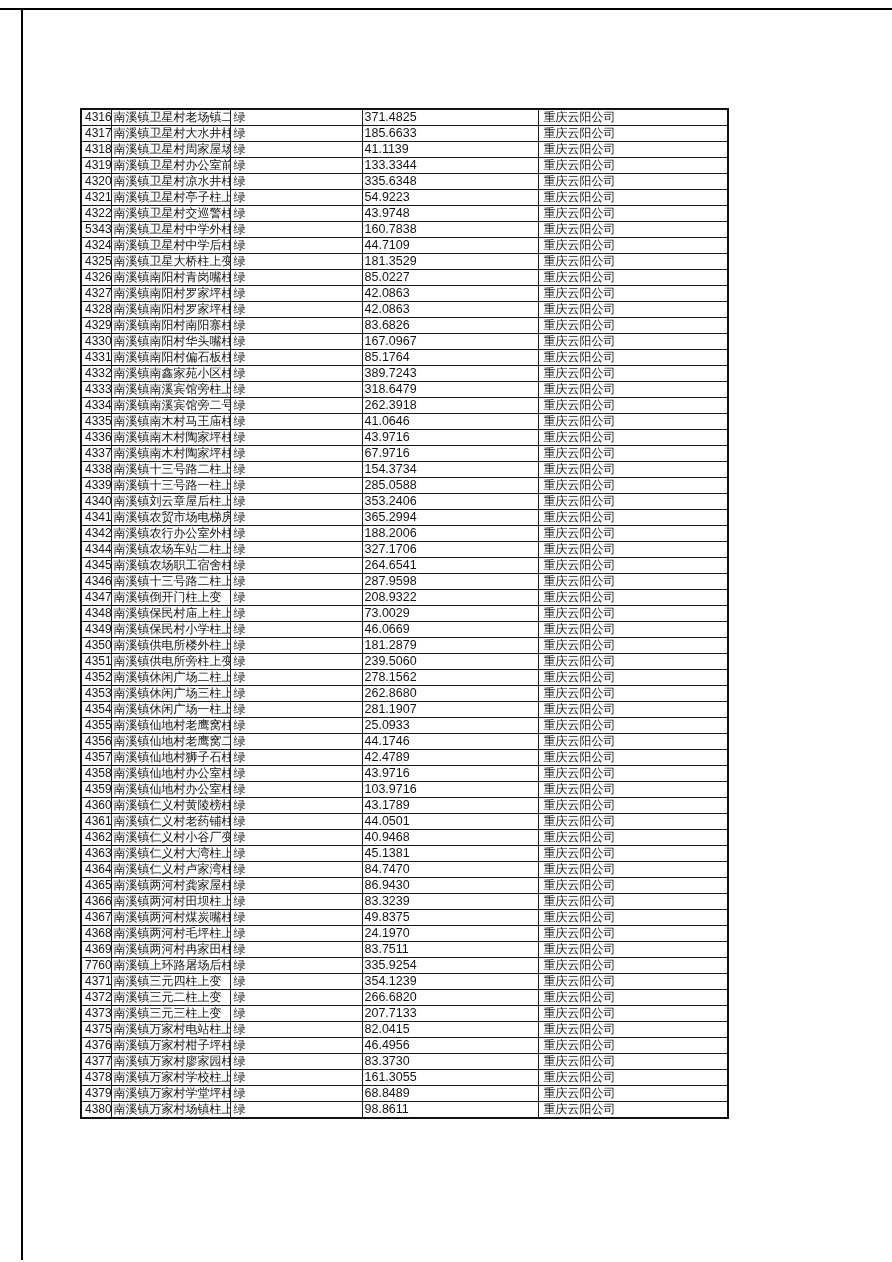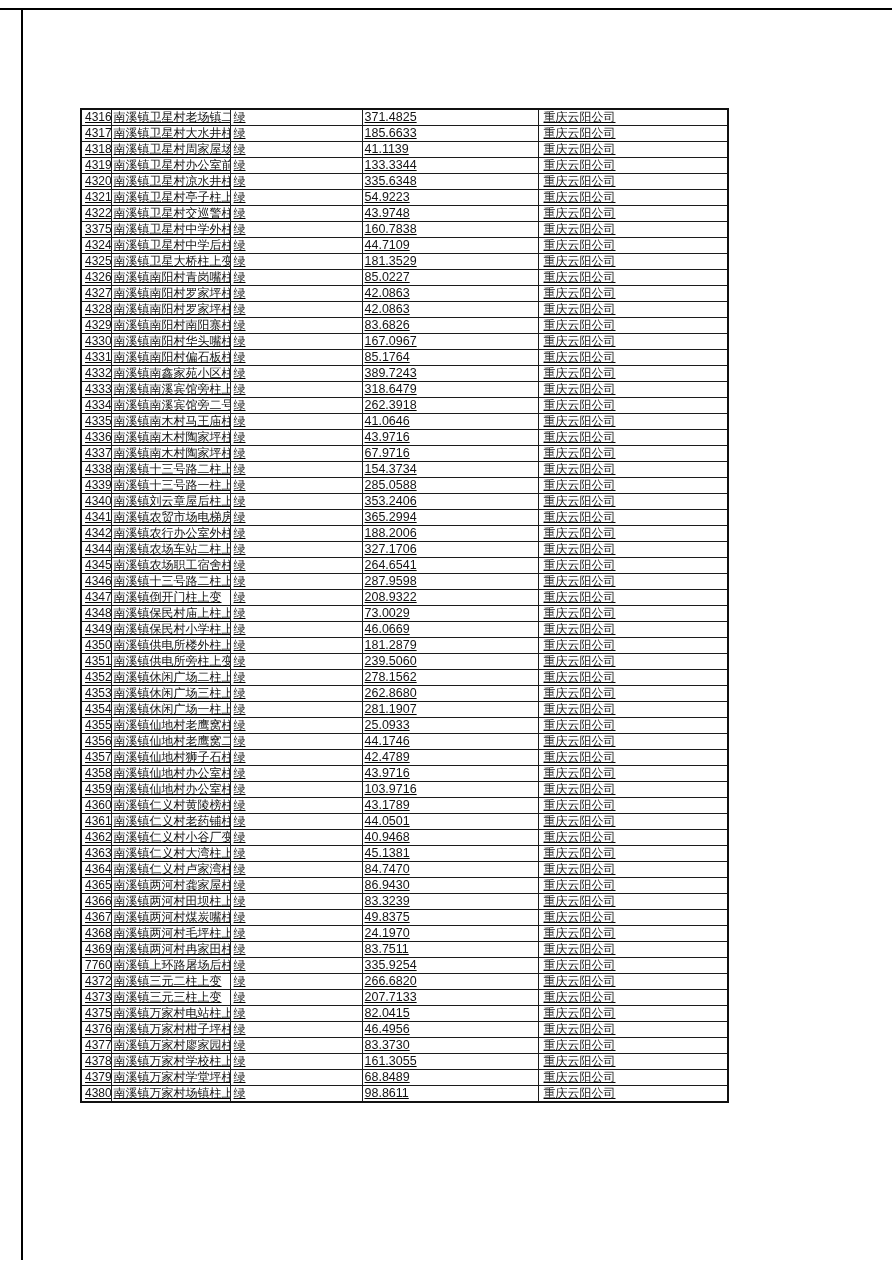--- a/index.html
+++ b/index.html
@@ -16,21 +16,20 @@
   }
   .left-edge-line {
     position:absolute; left:21px; top:8px;
     width:2px; height:1252px; background:#000;
   }
   table.data-grid {
     position:absolute; left:80px; top:108px;
     border-collapse:collapse; table-layout:fixed;
     width:648px;
     border:2px solid #111;
-    text-decoration:underline;
   }
   .data-grid td {
     border:1px solid #1c1c1c;
     height:15px;
     padding:0 0 0 3px;
     font-size:12px;
     line-height:15px;
     color:#141414;
     overflow:hidden;
     white-space:nowrap;
@@ -106,21 +105,21 @@
     <td class="c-company">重庆云阳公司</td>
   </tr>
       <tr>
     <td class="c-id">4322</td>
     <td class="c-name">南溪镇卫星村交巡警柱上变</td>
     <td class="c-status">绿</td>
     <td class="c-value">43.9748</td>
     <td class="c-company">重庆云阳公司</td>
   </tr>
       <tr>
-    <td class="c-id">3375</td>
+    <td class="c-id">5343</td>
     <td class="c-name">南溪镇卫星村中学外柱上变</td>
     <td class="c-status">绿</td>
     <td class="c-value">160.7838</td>
     <td class="c-company">重庆云阳公司</td>
   </tr>
       <tr>
     <td class="c-id">4324</td>
     <td class="c-name">南溪镇卫星村中学后柱上变</td>
     <td class="c-status">绿</td>
     <td class="c-value">44.7109</td>
@@ -432,20 +431,27 @@
     <td class="c-name">南溪镇两河村冉家田柱上变</td>
     <td class="c-status">绿</td>
     <td class="c-value">83.7511</td>
     <td class="c-company">重庆云阳公司</td>
   </tr>
       <tr>
     <td class="c-id">7760</td>
     <td class="c-name">南溪镇上环路屠场后柱上变</td>
     <td class="c-status">绿</td>
     <td class="c-value">335.9254</td>
+    <td class="c-company">重庆云阳公司</td>
+  </tr>
+      <tr>
+    <td class="c-id">4371</td>
+    <td class="c-name">南溪镇三元四柱上变</td>
+    <td class="c-status">绿</td>
+    <td class="c-value">354.1239</td>
     <td class="c-company">重庆云阳公司</td>
   </tr>
       <tr>
     <td class="c-id">4372</td>
     <td class="c-name">南溪镇三元二柱上变</td>
     <td class="c-status">绿</td>
     <td class="c-value">266.6820</td>
     <td class="c-company">重庆云阳公司</td>
   </tr>
       <tr>

